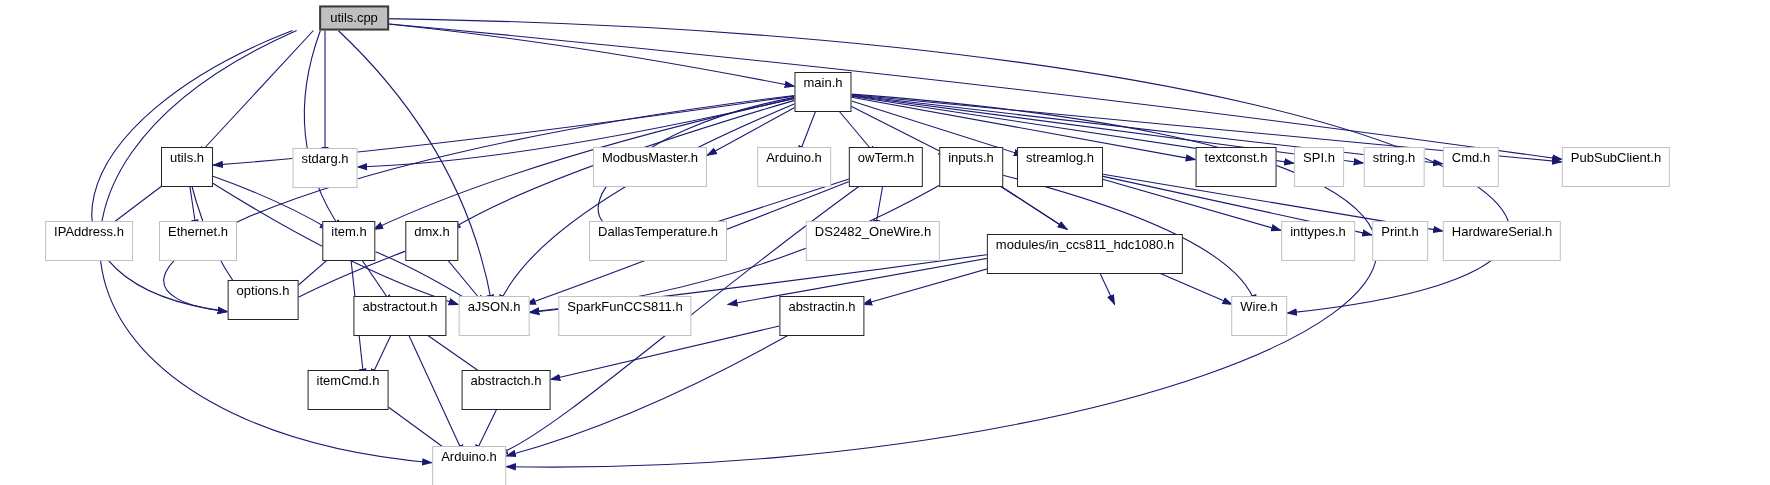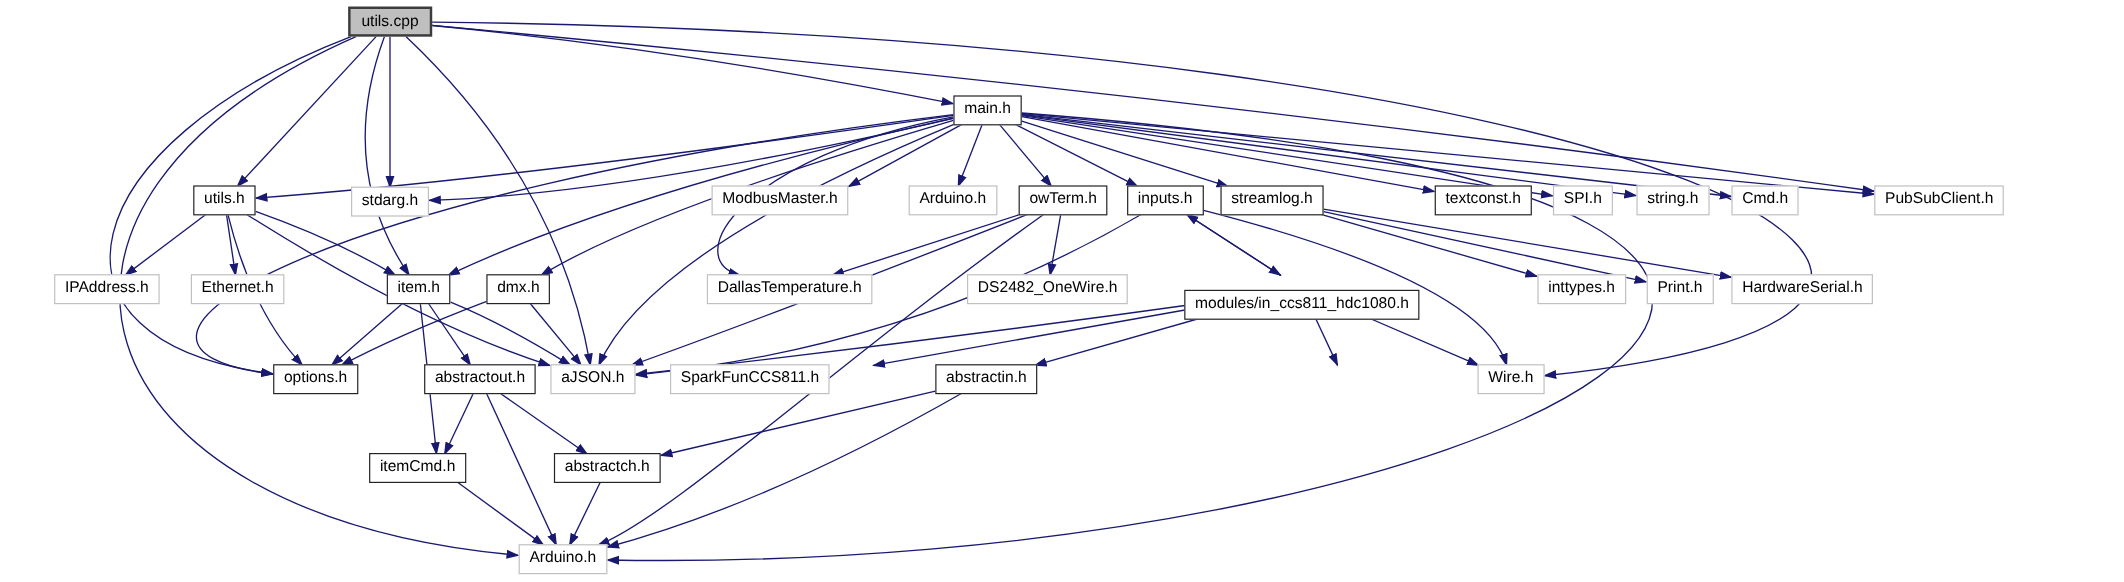--- a/index.html
+++ b/index.html
@@ -10,32 +10,33 @@
     overflow:hidden;
     font-family:"Liberation Sans",sans-serif;
   }
   #edges{position:absolute;left:0;top:0;z-index:1;}
   .edge{fill:none;stroke:#191970;stroke-width:1.1px;}
   .node{
     position:absolute;
     transform:translate(-50%,-50%);
     background:#ffffff;
     border:1px solid #c0c0c0;
-    padding:2px 8px 5px 8px;
+    padding:2px 8px 20px 8px;
     font-size:13px;
     line-height:16px;
     color:#000;
     white-space:nowrap;
     z-index:2;
   }
   .node.doc{border-color:#242424;}
   .node.root{
     background:#bfbfbf;
     border:2px solid #3c3c3c;
     padding:2px 9px 3px 9px;
+    margin-left:29px;
   }
 </style>
 </head>
 <body>
 
 <div id="canvas">
   <svg id="edges" width="1770" height="485">
     <defs>
       <marker id="arrow" viewBox="0 0 10 8" refX="9" refY="4" markerWidth="11" markerHeight="9" orient="auto" markerUnits="userSpaceOnUse">
         <path d="M0,0.6 L10,4 L0,7.4 z" fill="#191970"></path>
@@ -124,21 +125,21 @@
   <div class="node" style="left:198px;top:241px">Ethernet.h</div>
   <div class="node doc" style="left:349px;top:241px">item.h</div>
   <div class="node doc" style="left:432px;top:241px">dmx.h</div>
   <div class="node" style="left:658px;top:241px">DallasTemperature.h</div>
   <div class="node" style="left:873px;top:241px">DS2482_OneWire.h</div>
   <div class="node doc" style="left:1085px;top:254px">modules/in_ccs811_hdc1080.h</div>
   <div class="node" style="left:1318px;top:241px">inttypes.h</div>
   <div class="node" style="left:1400px;top:241px">Print.h</div>
   <div class="node" style="left:1502px;top:241px">HardwareSerial.h</div>
 
-  <div class="node doc" style="left:263px;top:316px">options.h</div>
+  <div class="node doc" style="left:263px;top:300px">options.h</div>
   <div class="node doc" style="left:400px;top:316px">abstractout.h</div>
   <div class="node" style="left:494px;top:316px">aJSON.h</div>
   <div class="node" style="left:625px;top:316px">SparkFunCCS811.h</div>
   <div class="node doc" style="left:822px;top:316px">abstractin.h</div>
   <div class="node" style="left:1259px;top:316px">Wire.h</div>
 
   <div class="node doc" style="left:348px;top:390px">itemCmd.h</div>
   <div class="node doc" style="left:506px;top:390px">abstractch.h</div>
 
   <div class="node" style="left:469px;top:466px">Arduino.h</div>

